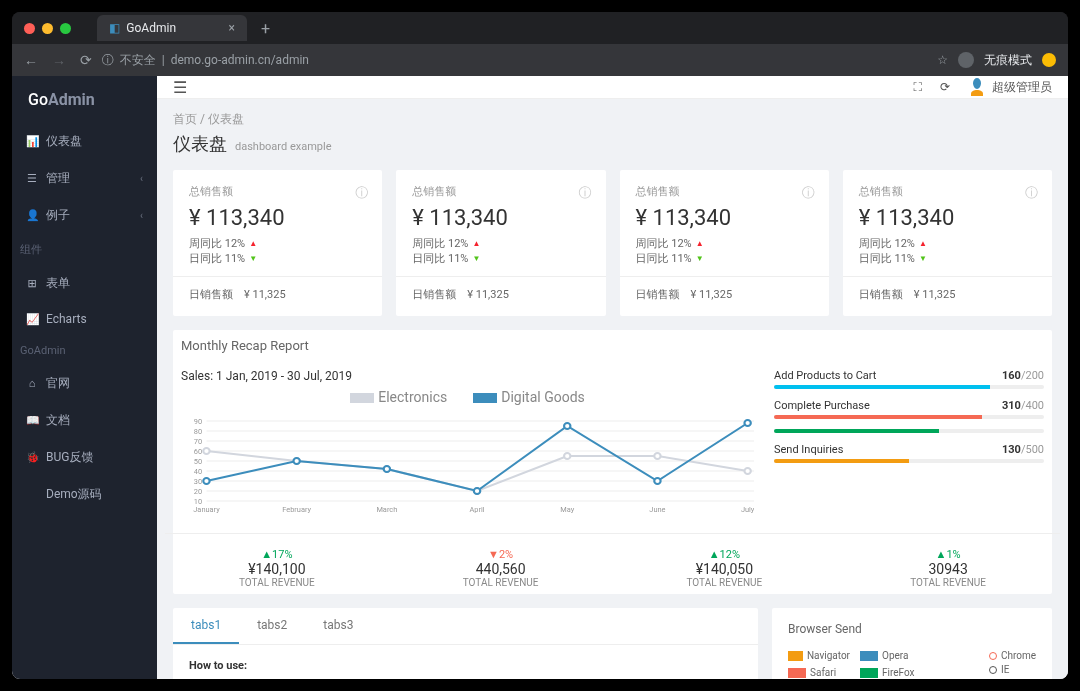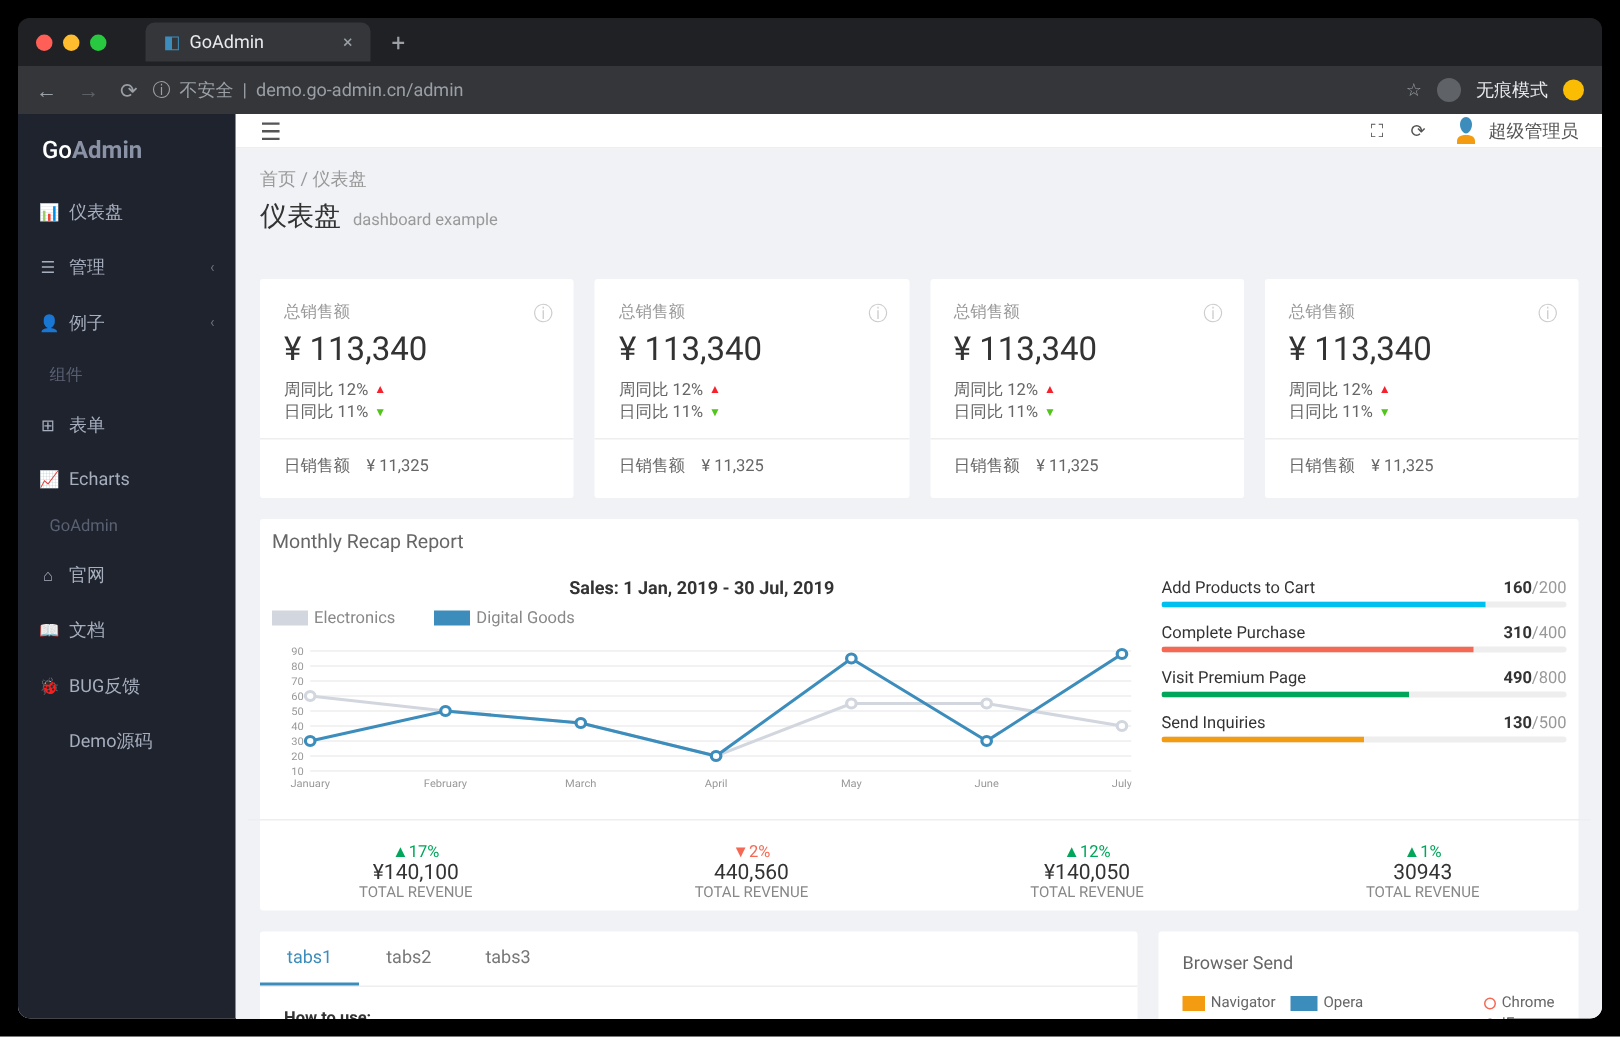--- a/index.html
+++ b/index.html
@@ -19,48 +19,48 @@
 .addr-right{display:flex;align-items:center;gap:10px;color:#e8eaed;font-size:12px}
 .star{color:#9aa0a6}
 .badge-icon{width:16px;height:16px;border-radius:50%;background:#5f6368}
 .yellow-dot{width:14px;height:14px;border-radius:50%;background:#fbbc04}
 .app{flex:1;display:flex;background:#f5f5f5;overflow:hidden}
 .sidebar{width:145px;background:#1e232e;color:#a7aebe;display:flex;flex-direction:column;font-size:12px}
 .logo{color:#fff;font-size:16px;padding:14px 16px;font-weight:500}
 .logo .thin{font-weight:700;color:#8a92a5}
 .side-item{padding:10px 14px;display:flex;align-items:center;gap:8px;cursor:pointer;position:relative}
 .side-item .chev{margin-left:auto;font-size:10px;color:#6b7280}
-.side-header{padding:8px 21px;color:#5a6173;font-size:11px}
+.side-header{padding:8px 8px;color:#5a6173;font-size:11px}
 .icon{width:12px;display:inline-block;text-align:center;font-size:11px}
 .main{flex:1;display:flex;flex-direction:column;overflow:auto;background:#f0f2f5}
 .topbar{background:#fff;height:42px;display:flex;align-items:center;padding:0 16px;border-bottom:1px solid #eee}
 .hamburger{font-size:16px;color:#555;cursor:pointer}
 .topbar-right{margin-left:auto;display:flex;align-items:center;gap:18px;font-size:12px;color:#555}
 .admin-badge{display:flex;align-items:center;gap:6px}
 .admin-icon{width:18px;height:22px}
 .content{padding:12px 16px}
 .breadcrumb{font-size:12px;color:#999;margin-bottom:4px}
 .page-title{font-size:18px;color:#333;font-weight:500;display:flex;align-items:baseline;gap:8px}
 .page-title .sub{font-size:11px;color:#999;font-weight:400}
-.cards{display:flex;gap:14px;margin-top:30px}
+.cards{display:flex;gap:14px;margin-top:14px}
 .card{flex:1;background:#fff;border-radius:2px;padding:14px 16px;position:relative}
 .card-label{font-size:11px;color:#999}
 .card-info{position:absolute;top:14px;right:14px;color:#ccc;font-size:13px}
 .card-val{font-size:22px;color:#333;margin:6px 0}
 .card-row{font-size:11px;color:#666;display:flex;gap:4px;align-items:center}
 .tri-up{color:#f5222d;font-size:8px}
 .tri-down{color:#52c41a;font-size:8px}
 .card-divider{height:1px;background:#eee;margin:10px -16px}
 .card-foot{font-size:11px;color:#666}
 .panel{background:#fff;margin-top:14px;border-radius:2px;padding:8px}
 .panel-title{font-size:13px;color:#666;margin-bottom:16px}
 .report-body{display:flex;gap:20px}
 .chart-section{flex:1}
-.chart-title{text-align:center;font-size:12px;font-weight:700;color:#333;margin-bottom:6px}
-.legend{display:flex;gap:26px;font-size:11px;color:#888;margin-bottom:8px}
+.chart-title{font-size:12px;font-weight:400;color:#333;margin-bottom:6px}
+.legend{display:flex;justify-content:center;gap:26px;font-size:14px;color:#888;margin-bottom:8px}
 .legend-swatch{width:24px;height:10px;display:inline-block;vertical-align:middle;margin-right:4px}
 .chart-svg{width:100%;height:100px}
 .goals{width:270px}
 .goals-title{text-align:center;font-size:12px;font-weight:600;margin-bottom:10px}
 .goal-row{margin-bottom:10px}
 .goal-head{display:flex;justify-content:space-between;font-size:11px;color:#333;margin-bottom:3px}
 .goal-head .max{color:#999}
 .goal-bar{height:4px;background:#eee;border-radius:2px;overflow:hidden}
 .goal-fill{height:100%}
 .kpis{display:flex;border-top:1px solid #eee;margin:16px -16px -16px;padding:14px 0}
@@ -309,24 +309,20 @@
                   <div class="goal-row">
                     <div class="goal-head">
                       <span>Complete Purchase</span>
                       <span><b>310</b><span class="max">/400</span></span>
                     </div>
                     <div class="goal-bar">
                       <div class="goal-fill" style="width:77%;background:#f56954"></div>
                     </div>
                   </div>
                   <div class="goal-row">
-                    <div class="goal-head">
-                      <span>Visit Premium Page</span>
-                      <span><b>490</b><span class="max">/800</span></span>
-                    </div>
                     <div class="goal-bar">
                       <div class="goal-fill" style="width:61%;background:#00a65a"></div>
                     </div>
                   </div>
                   <div class="goal-row">
                     <div class="goal-head">
                       <span>Send Inquiries</span>
                       <span><b>130</b><span class="max">/500</span></span>
                     </div>
                     <div class="goal-bar">

